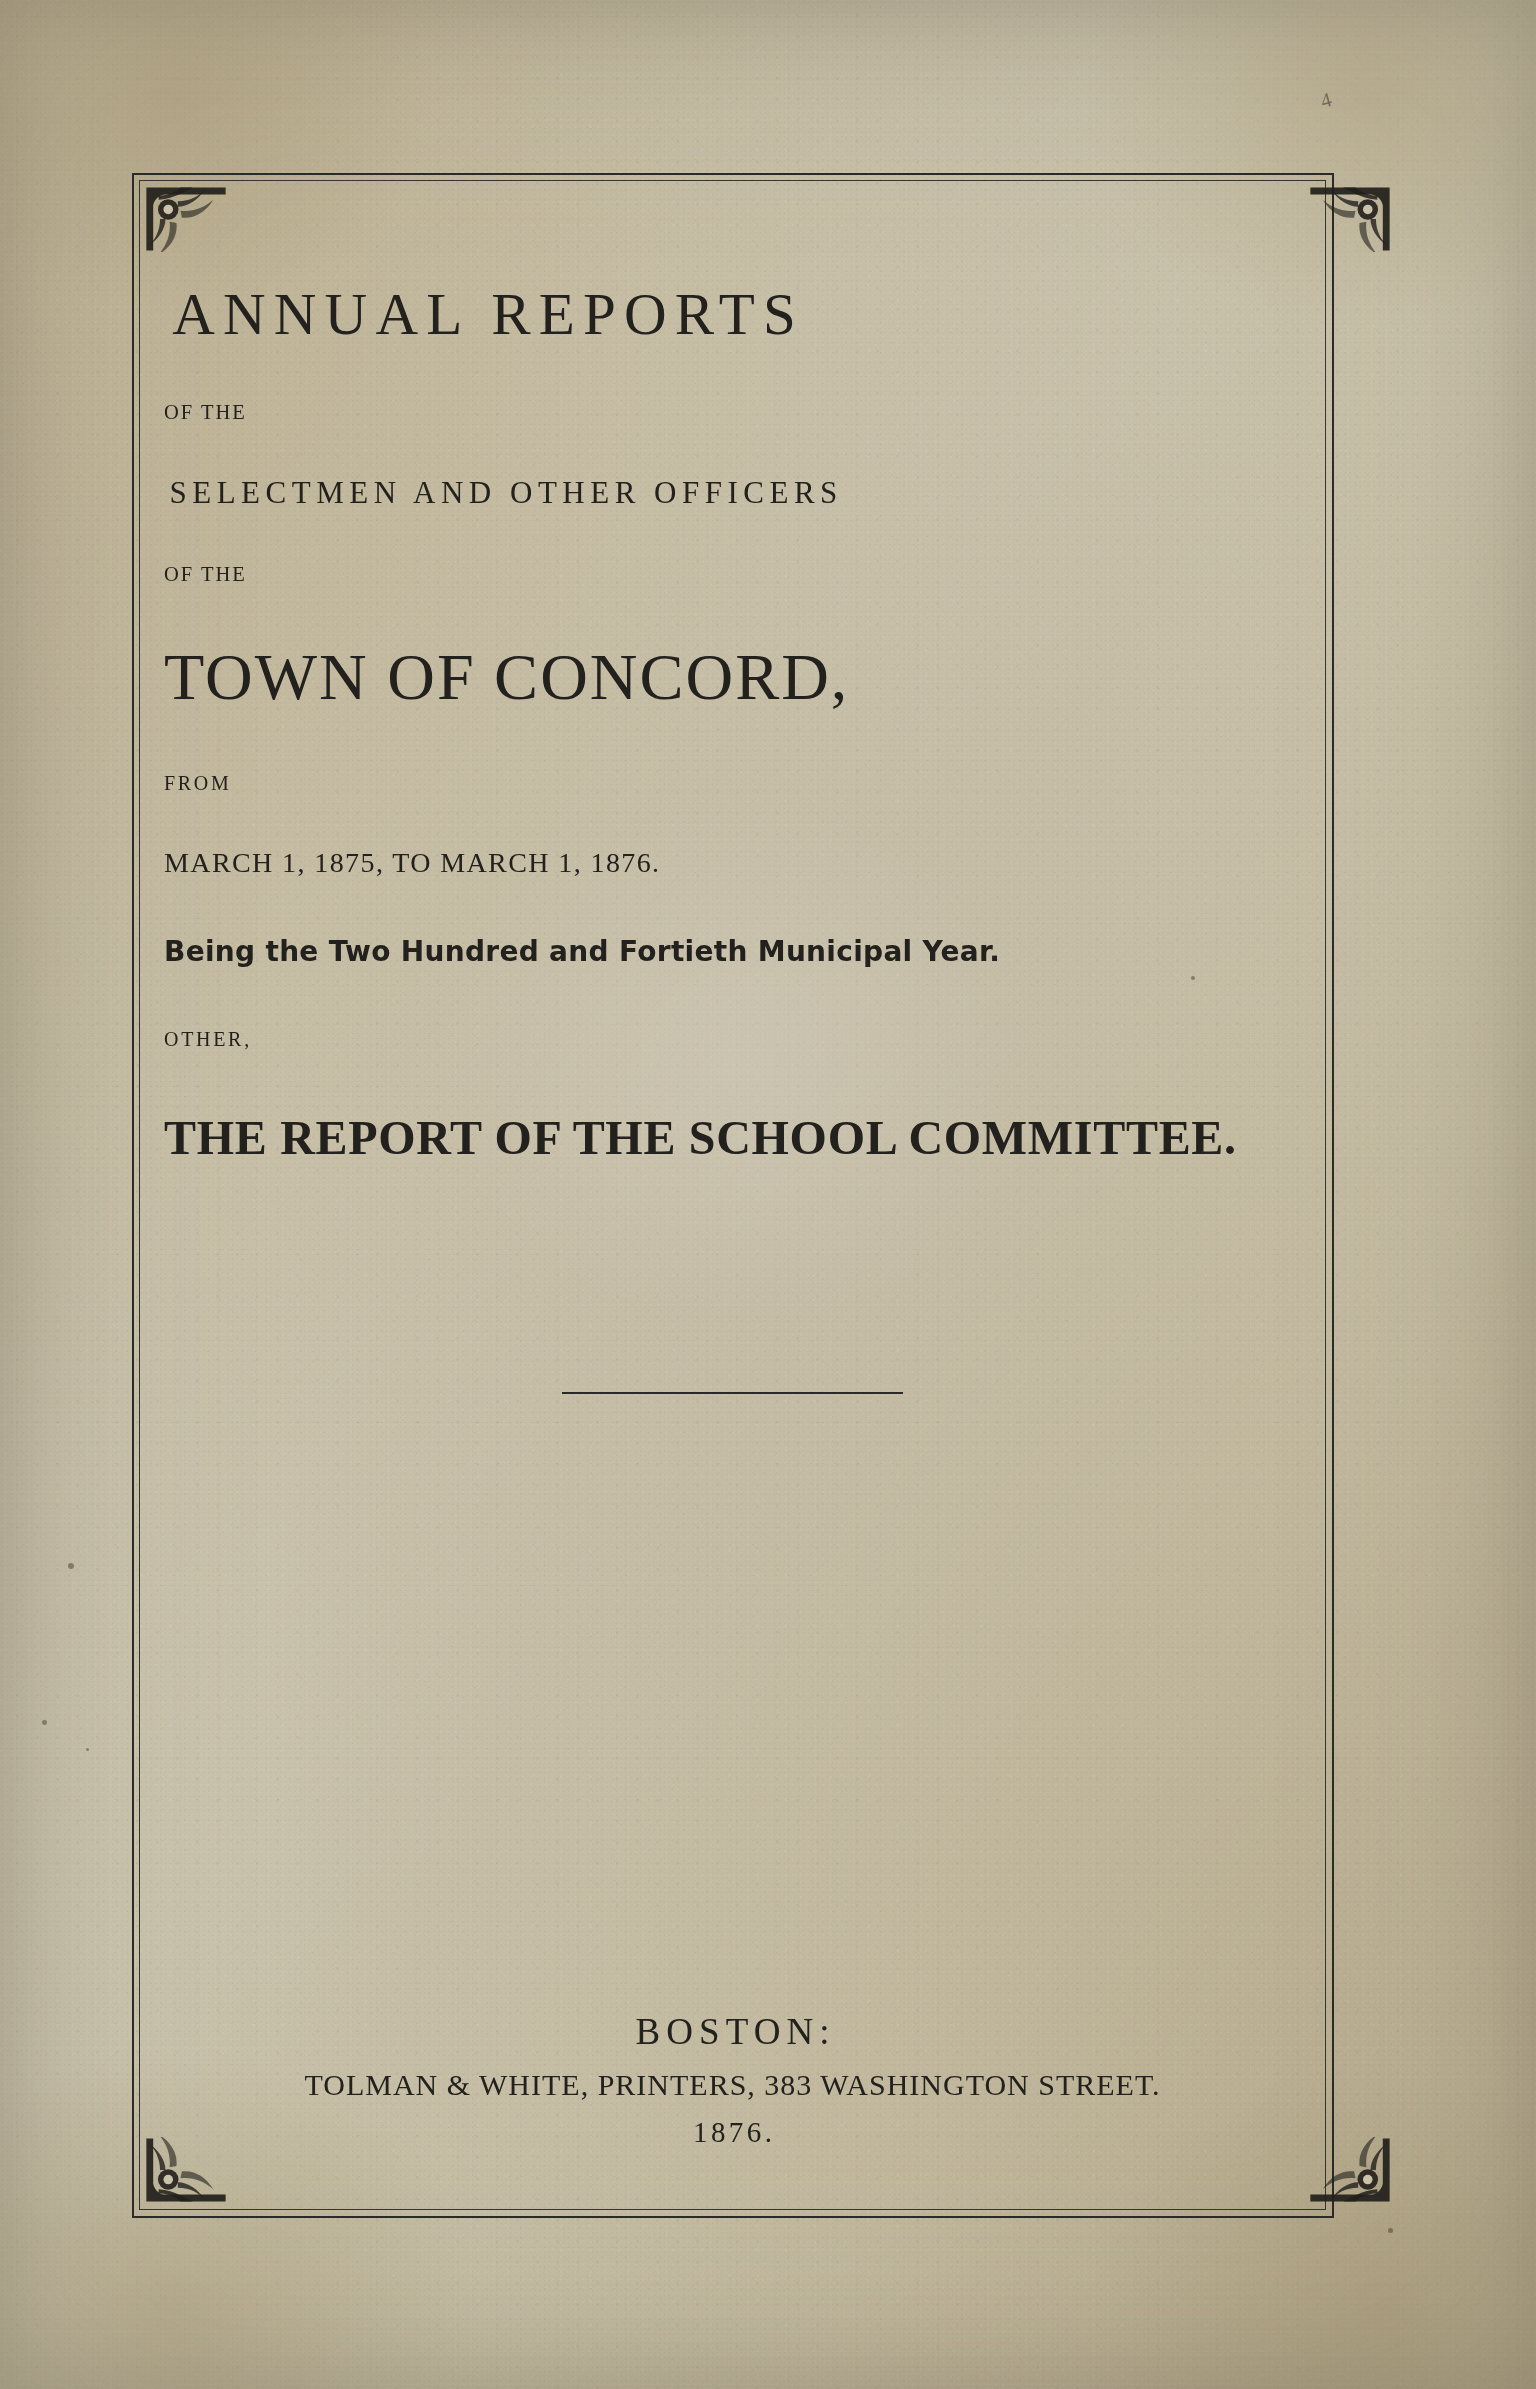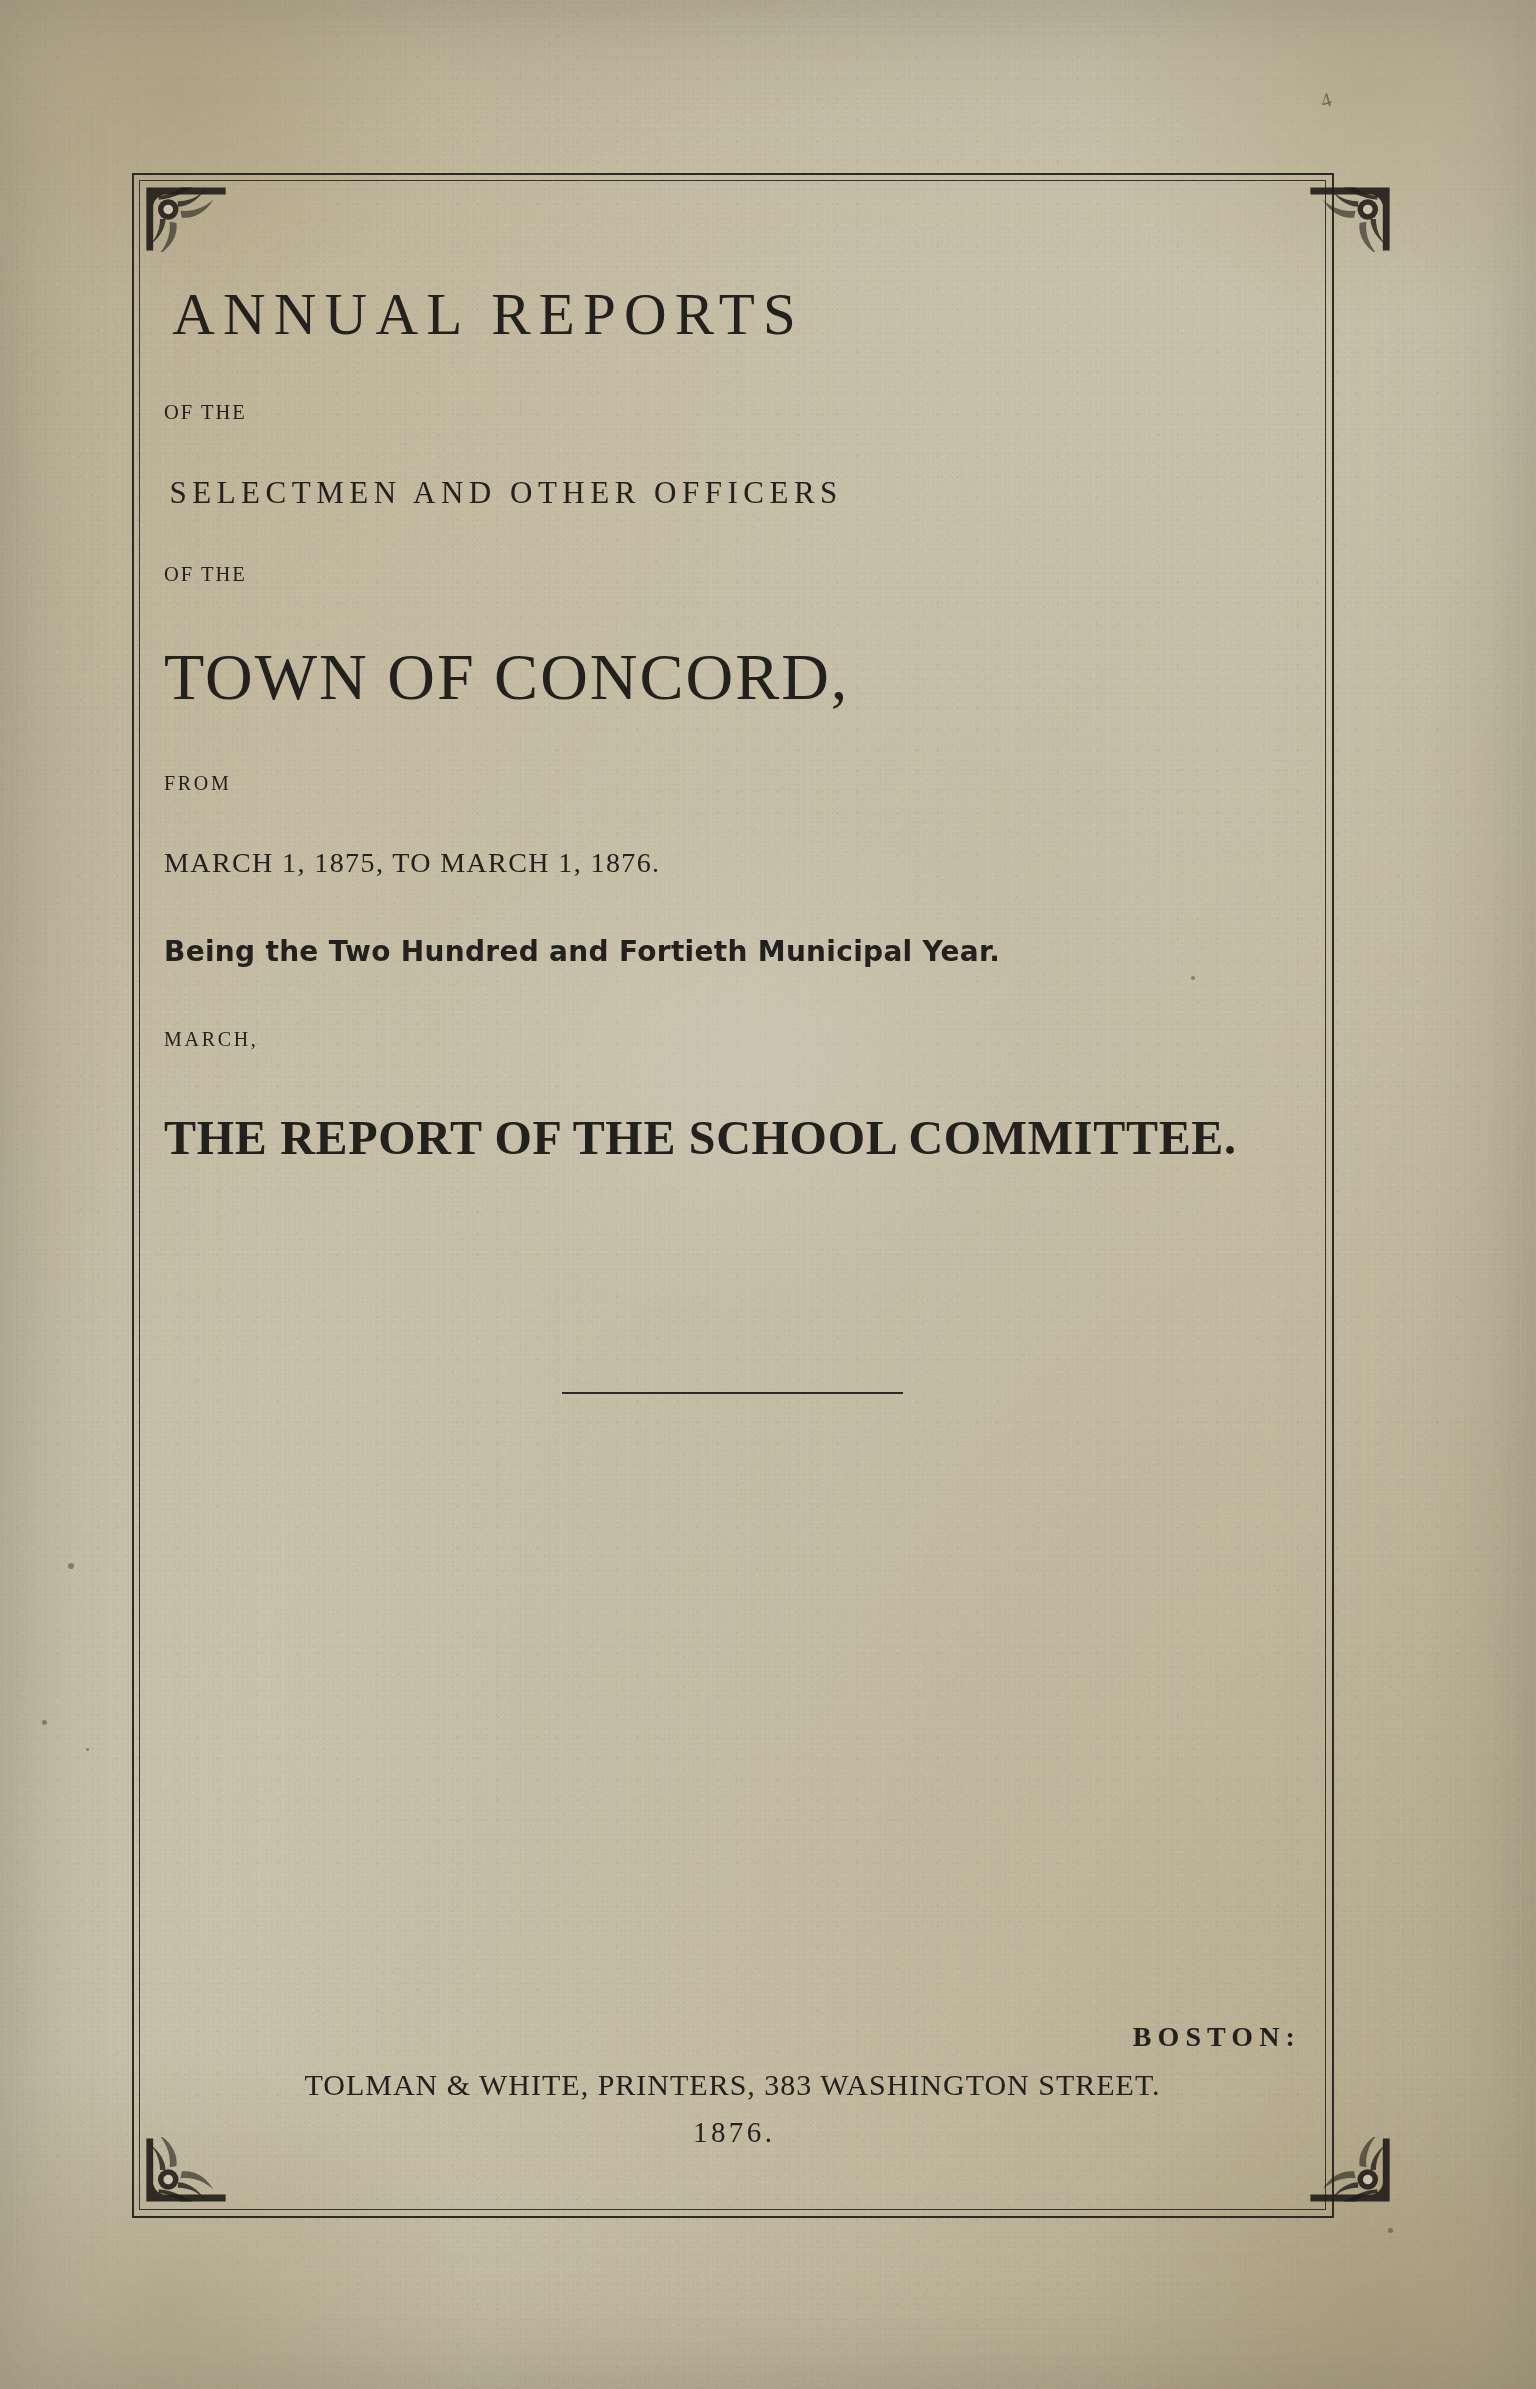--- a/index.html
+++ b/index.html
@@ -177,25 +177,24 @@
   
   .imprint {
     position: absolute;
     left: 164px;
     bottom: 240px;
     width: 1137px;
     text-align: center;
     color: #23211d;
   }
   .i-city {
-    font-size: 28px;
+    font-size: 37px;
     letter-spacing: 6.1px;
-    font-weight: 700;
+    font-weight: 400;
     text-indent: 6.1px;
-    text-align: right;
   }
   .i-printer {
     font-size: 30px;
     letter-spacing: 1px;
     margin-top: 15px;
   }
   .i-year {
     font-size: 29px;
     letter-spacing: 3.4px;
     margin-top: 13.7px;
@@ -298,21 +297,21 @@
 
   <div class="content">
     <p class="ln t-main">ANNUAL REPORTS</p>
     <p class="ln t-small">OF THE</p>
     <p class="ln t-sel">SELECTMEN AND OTHER OFFICERS</p>
     <p class="ln t-small">OF THE</p>
     <p class="ln t-town">TOWN OF CONCORD,</p>
     <p class="ln t-from">FROM</p>
     <p class="ln t-dates">MARCH 1, 1875, TO MARCH 1, 1876.</p>
     <p class="ln t-being">Being the Two Hundred and Fortieth Municipal Year.</p>
-    <p class="ln t-also">MARCH,</p>
+    <p class="ln t-also">OTHER,</p>
     <p class="ln t-school">THE REPORT OF THE SCHOOL COMMITTEE.</p>
     <div class="rule"></div>
   </div>
 
   <div class="imprint">
     <p class="ln i-city">BOSTON:</p>
     <p class="ln i-printer">TOLMAN &amp; WHITE, PRINTERS, 383 WASHINGTON STREET.</p>
     <p class="ln i-year">1876.</p>
   </div>
 

